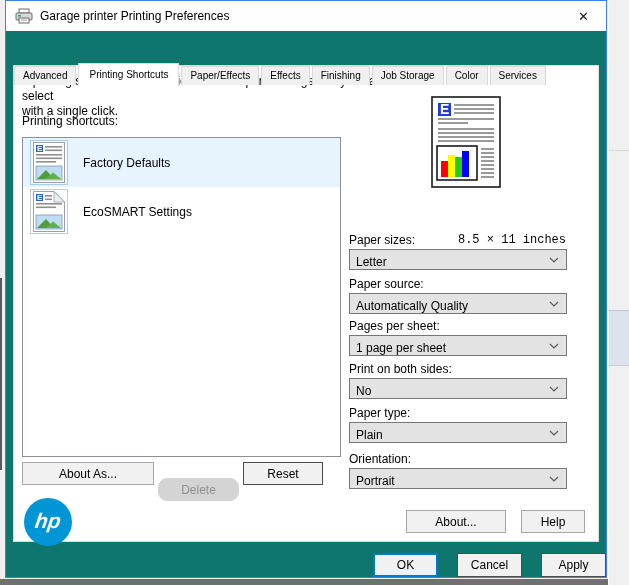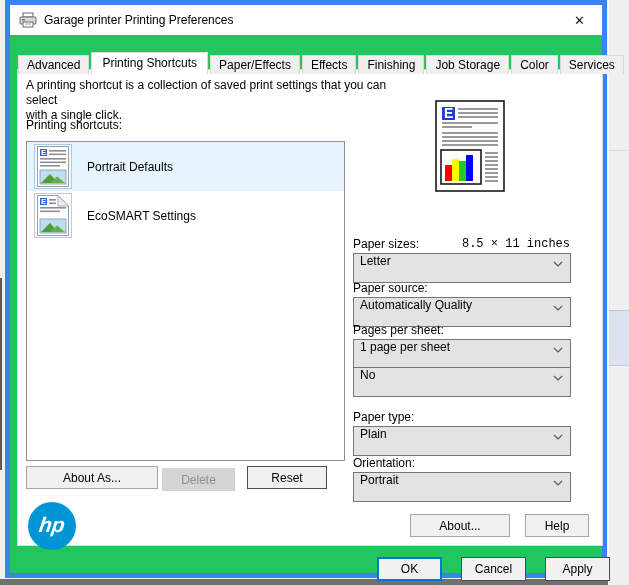--- a/index.html
+++ b/index.html
@@ -16,39 +16,39 @@
   
   .bg-vline   { position:absolute; left:608px; top:0; width:1px; height:585px; background:#fbfbfb; }
   .bg-hline   { position:absolute; left:609px; top:150px; width:20px; height:1px; background:#d9d9d9; }
   .bg-bluebox { position:absolute; left:609px; top:310px; width:20px; height:56px; background:#dce3ee; border-top:1px solid #b9c5de; border-bottom:1px solid #c6cedd;}
   .bg-leftbar { position:absolute; left:0; top:278px; width:2px; height:192px; background:#5a5a5a; }
   .bg-bottom  { position:absolute; left:0; top:579px; width:608px; height:6px; background:#707070; }
 
   
   .dialog {
     position:absolute; left:5px; top:0; width:602px; height:578px;
-    background:#22c55e; border:5px solid #3b82f6;
+    background:#0f766e; border:1px solid #3b82f6;
   }
 
   
   .titlebar { position:absolute; left:0; top:0; right:0; height:30px; background:#ffffff; display:flex; align-items:center; }
   .titlebar .app-icon { margin-left:9px; width:18px; height:16px; flex:0 0 auto; }
   .titlebar .title { margin-left:7px; font-size:12px; }
   .close-btn {
     position:absolute; right:0; top:0; width:45px; height:30px;
     display:flex; align-items:center; justify-content:center;
     font-size:13px; color:#1a1a1a; background:#fff; cursor:default;
   }
 
   
   .tabstrip { position:absolute; left:8px; top:46px; display:flex; align-items:flex-end; z-index:3; }
   .tab {
     height:19px; line-height:18px; padding:0 8px; margin-right:2px;
     background:#f0f0f0; border:1px solid #d9d9d9; border-bottom:none;
-    font-size:12px; white-space:nowrap; cursor:default;
+    font-size:10px; white-space:nowrap; cursor:default;margin-top:15px;
   }
   .tab.active {
     height:23px; line-height:21px; padding:0 10px;
     background:#ffffff; position:relative; z-index:5; top:1px;
     border:1px solid #dcdcdc; border-bottom:none;
   }
 
   
   .page {
     position:absolute; left:7px; top:64px; width:586px; height:477px;
@@ -77,21 +77,21 @@
   .btn {
     position:absolute; height:23px; background:#f1f1f1; border:1px solid #a6a6a6;
     font-family:"Liberation Sans", sans-serif; font-size:12px; color:#000;
     display:flex; align-items:center; justify-content:center; cursor:default;
   }
   .btn.dark { border-color:#4d4d4d; }
   .btn.disabled { background:#d4d4d4; border-color:#d4d4d4; color:#8f8f8f; }
   .btn.default-ok { border:2px solid #0078d7; }
 
   .btn-saveas { left:8px;  top:396px; width:132px; }
-  .btn-delete { left:144px; top:398px; width:73px; }
+  .btn-delete { left:144px; top:412px; width:81px;border-radius:9px; }
   .btn-reset  { left:229px; top:396px; width:80px; }
   .btn-about  { left:392px; top:444px; width:100px; }
   .btn-help   { left:507px; top:444px; width:64px; }
 
   
   .hp-logo {
     position:absolute; left:10px; top:432px; width:48px; height:48px; border-radius:50%;
     background:#0096d6; display:flex; align-items:center; justify-content:center;
   }
   .hp-logo span {
@@ -100,23 +100,23 @@
   }
 
   
   .preview { position:absolute; left:417px; top:30px; }
 
   
   .field { position:absolute; left:335px; width:218px;margin-top:30px; }
   .field .flabel { font-size:12px; display:block; height:15px; }
   .field .finfo  { position:absolute; right:1px; top:0; font-size:12px;font-family:Liberation Mono, monospace; }
   .combo {
-    margin-top:1px; position:relative; height:30px; width:218px;
+    margin-top:1px; position:relative; height:21px; width:218px;
     background:#e3e3e3; border:1px solid #767676;
-    display:flex; align-items:flex-start; padding-left:6px; font-size:12px;
+    display:flex; align-items:flex-end; padding-left:6px; font-size:12px;
   }
   .combo .chev { position:absolute; right:7px; top:7px; }
   .f1 { top:137px; } .f2 { top:181px; } .f3 { top:223px; }
   .f4 { top:266px; } .f5 { top:310px; } .f6 { top:356px; }
 
   
   .btn-ok     { left:367px; top:552px; width:65px; height:24px; }
   .btn-cancel { left:451px; top:552px; width:65px; height:24px; }
   .btn-apply  { left:535px; top:552px; width:65px; height:24px; }
 </style>
@@ -174,21 +174,21 @@
             <rect x="12" y="4" width="17" height="1.6" fill="#8f8f8f"></rect>
             <rect x="12" y="7.5" width="17" height="1.6" fill="#8f8f8f"></rect>
             <rect x="3" y="12" width="26" height="1.6" fill="#8f8f8f"></rect>
             <rect x="3" y="15.5" width="26" height="1.6" fill="#8f8f8f"></rect>
             <rect x="3" y="19" width="20" height="1.6" fill="#8f8f8f"></rect>
             <rect x="3" y="24" width="26" height="14" fill="#bedcf2" stroke="#7e9ab0" stroke-width="0.8"></rect>
             <polygon points="4,37 13,28 21,37" fill="#4f9c39"></polygon>
             <polygon points="13,37 20,30.5 28,37" fill="#63b04a"></polygon>
           </svg>
         </div>
-        <div class="li-label">Portrait Defaults</div>
+        <div class="li-label">Factory Defaults</div>
       </div>
 
       <div class="list-item">
         <div class="li-iconbox">
           <svg width="32" height="41" viewBox="0 0 32 41">
             <path d="M0.5 0.5 H21 L31.5 11 V40.5 H0.5 Z" fill="#ffffff" stroke="#9aa0a6"></path>
             <path d="M21 0.5 V11 H31.5 Z" fill="#e8eef3" stroke="#9aa0a6" stroke-width="0.8"></path>
             <rect x="3" y="3" width="7" height="7" fill="#2b62c9"></rect>
             <text x="4" y="9.2" font-size="8" font-weight="bold" fill="#ffffff" font-family="Liberation Sans, sans-serif">E</text>
             <rect x="12" y="4" width="7" height="1.6" fill="#8f8f8f"></rect>
@@ -268,20 +268,21 @@
       <span class="flabel">Pages per sheet:</span>
       <div class="combo">
         <span>1 page per sheet</span>
         <svg class="chev" width="10" height="6" viewBox="0 0 10 6">
             <polyline points="1,1 5,5 9,1" fill="none" stroke="#5a5a5a" stroke-width="1.2"></polyline>
           </svg>
       </div>
     </div>
 
     <div class="field f4">
+      <span class="flabel">Print on both sides:</span>
       <div class="combo">
         <span>No</span>
         <svg class="chev" width="10" height="6" viewBox="0 0 10 6">
             <polyline points="1,1 5,5 9,1" fill="none" stroke="#5a5a5a" stroke-width="1.2"></polyline>
           </svg>
       </div>
     </div>
 
     <div class="field f5">
       <span class="flabel">Paper type:</span>

